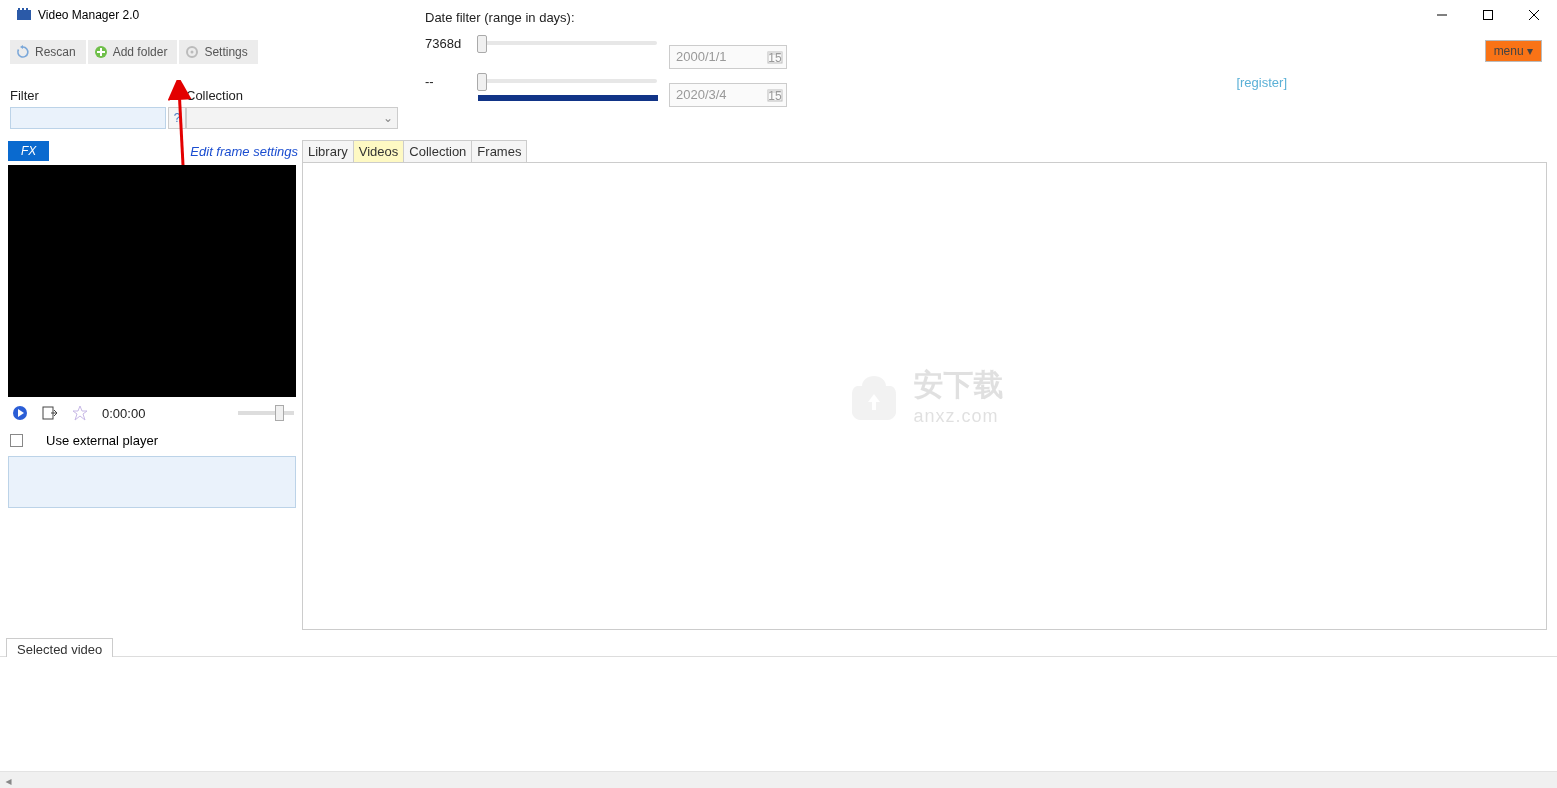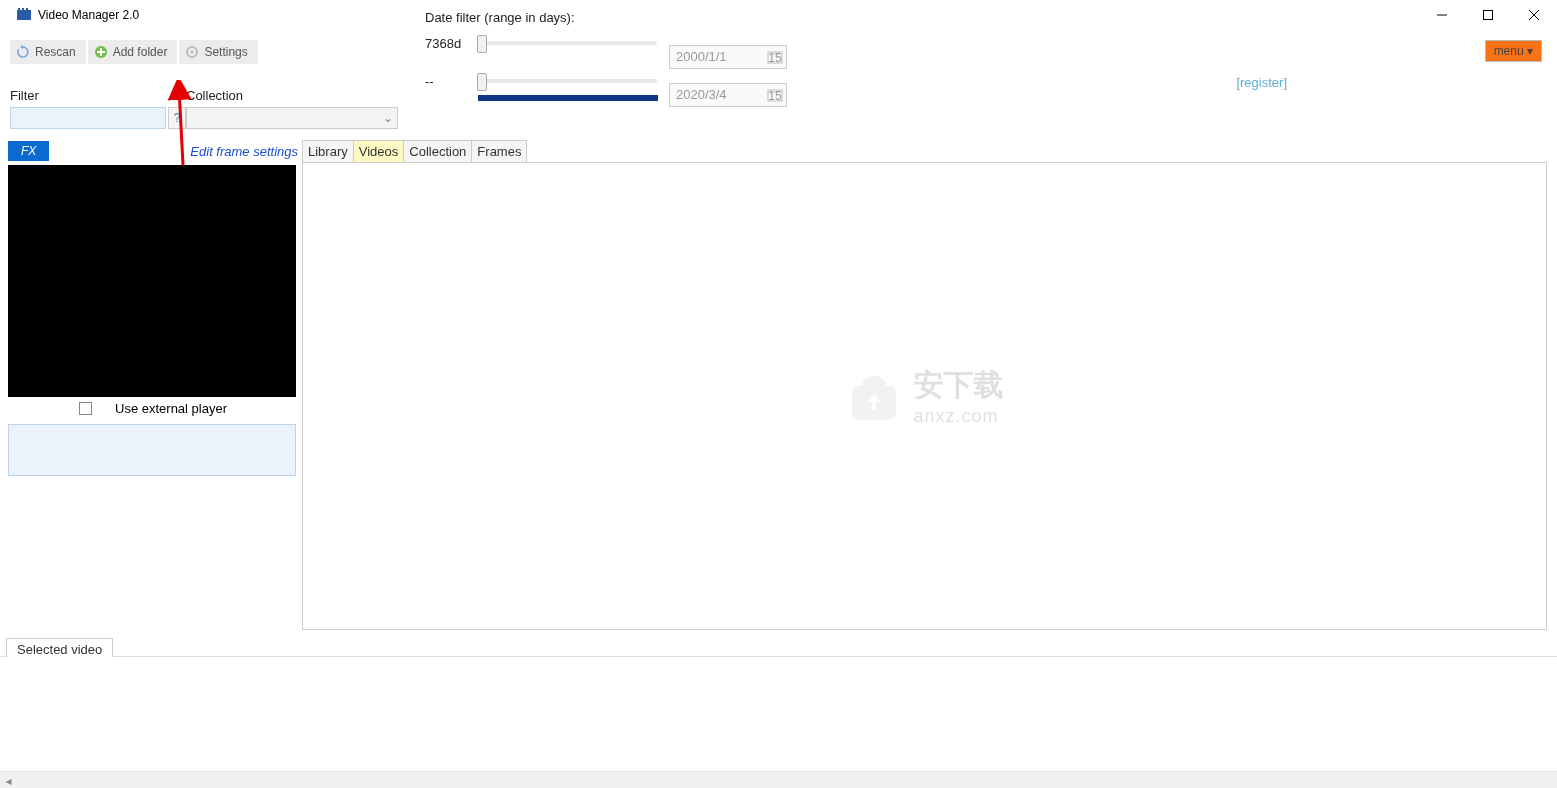--- a/index.html
+++ b/index.html
@@ -47,21 +47,21 @@
 .left-panel { position: absolute; left: 8px; top: 140px; width: 290px; }
 .fx-row { display: flex; align-items: center; height: 22px; font-style: italic; }
 .fx-tab { background: #0a6acf; color: #fff; padding: 2px 12px; font-size: 12px; border: 1px solid #0a6acf; }
 .edit-frame { margin-left: auto; color: #1a4dd0; font-size: 13px; cursor: default; }
 .video-preview { width: 288px; height: 232px; background: #000; margin-top: 3px; }
 .player-controls { display: flex; align-items: center; gap: 14px; padding: 8px 4px; }
 .pc-icon { width: 16px; height: 16px; display: inline-flex; align-items: center; justify-content: center; }
 .time-label { font-size: 13px; color: #222; }
 .vol-slider { margin-left: auto; width: 56px; height: 4px; background: #ddd; position: relative; }
 .vol-thumb { position: absolute; right: 10px; top: -6px; width: 9px; height: 16px; background: #f0f0f0; border: 1px solid #aaa; }
-.ext-player-row { display: flex; align-items: center; gap: 23px; padding: 4px 2px; justify-content: center; }
+.ext-player-row { display: flex; align-items: center; gap: 23px; padding: 4px 2px; }
 .ext-chk { width: 13px; height: 13px; border: 1px solid #888; background: #fff; }
 .info-box { width: 288px; height: 52px; border: 1px solid #bcd3e8; background: #eaf2fb; margin-top: 4px; }
 
 
 .main-area { position: absolute; left: 302px; top: 140px; right: 10px; bottom: 158px; }
 .main-tabs { display: flex; }
 .main-tab { border: 1px solid #ccc; border-bottom: none; padding: 3px 5px; background: #f5f5f5; font-size: 13px; color: #333; margin-right: -1px; position: relative; }
 .main-tab.active { background: #fef9c3; z-index: 2; }
 .main-content { border: 1px solid #ccc; height: calc(100% - 22px); background: #fff; position: relative; }
 
@@ -202,20 +202,43 @@
     </div>
   </div>
 </div>
 
 <div class="left-panel">
   <div class="fx-row">
     <span class="fx-tab">FX</span>
     <span class="edit-frame">Edit frame settings</span>
   </div>
   <div class="video-preview"></div>
+  <div class="player-controls">
+    <span class="pc-icon">
+        <svg width="16" height="16" viewBox="0 0 16 16">
+          <circle cx="8" cy="8" r="7" fill="#2b5ed6"></circle>
+          <path d="M6 4 L12 8 L6 12 Z" fill="#fff"></path>
+        </svg>
+      </span>
+    <span class="pc-icon">
+        <svg width="16" height="16" viewBox="0 0 16 16">
+          <rect x="1" y="2" width="10" height="12" fill="none" stroke="#444"></rect>
+          <path d="M9 8 L15 8 M12 5 L15 8 L12 11" fill="none" stroke="#444"></path>
+        </svg>
+      </span>
+    <span class="pc-icon">
+        <svg width="16" height="16" viewBox="0 0 16 16">
+          <path d="M8 1 L10 6 L15 6 L11 9 L13 15 L8 11 L3 15 L5 9 L1 6 L6 6 Z" fill="none" stroke="#c7b8e6" stroke-width="1"></path>
+        </svg>
+      </span>
+    <span class="time-label">0:00:00</span>
+    <div class="vol-slider">
+        <div class="vol-thumb"></div>
+      </div>
+  </div>
   <div class="ext-player-row">
     <span class="ext-chk"></span>
     <span style="font-size:13px;">Use external player</span>
   </div>
   <div class="info-box"></div>
 </div>
 
 <div class="main-area">
   <div class="main-tabs">
     <div class="main-tab">Library</div>

